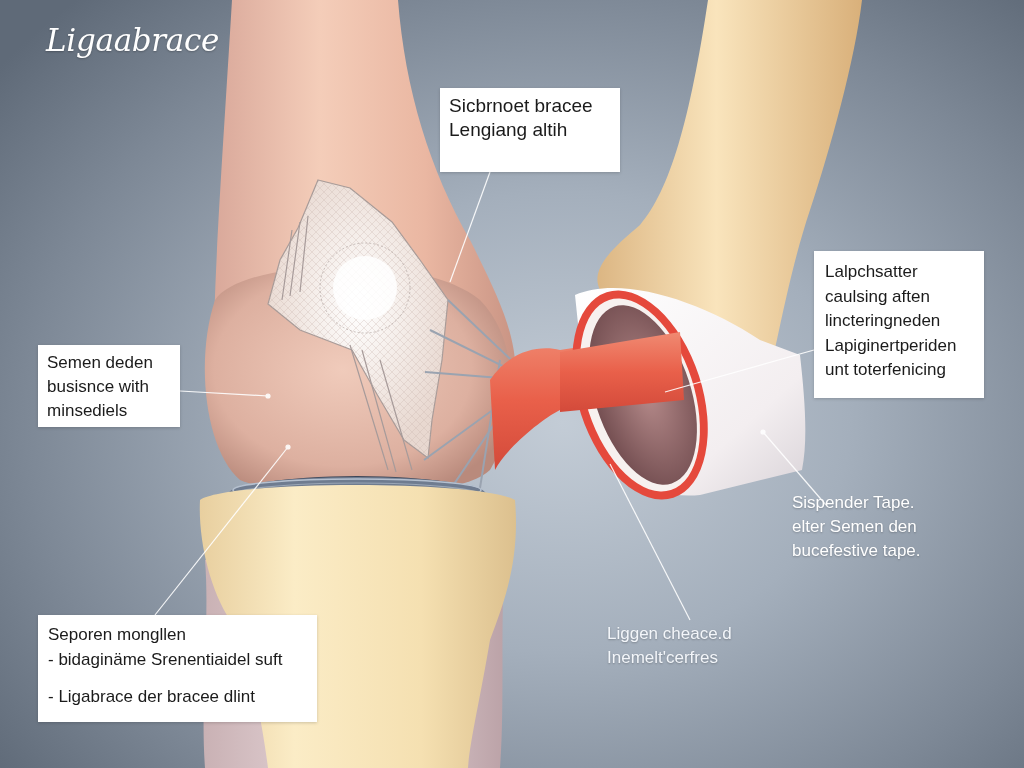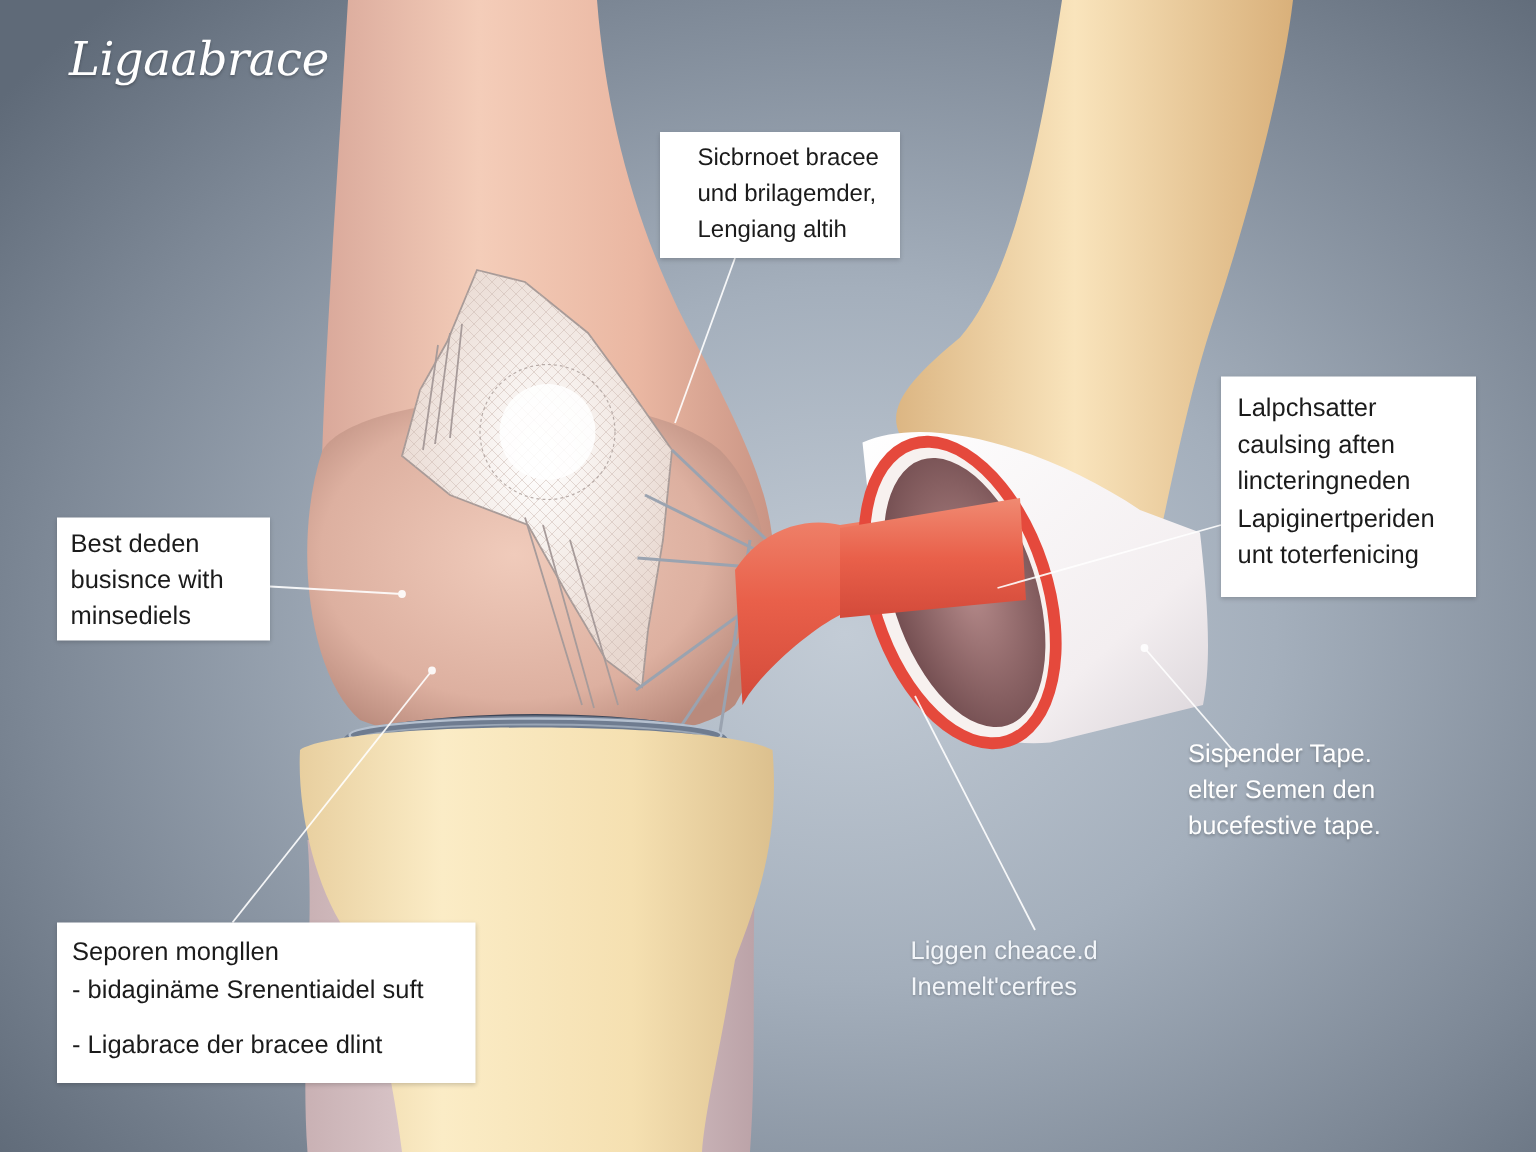--- a/index.html
+++ b/index.html
@@ -20,21 +20,21 @@
       font-style: italic;
     }
 
     .callout {
       position: absolute; background: #ffffff;
       color: #1b1b1b; font-size: 17px; line-height: 25px;
       box-shadow: 0 1px 3px rgba(0,0,0,0.18);
     }
     .callout .line { display: block; white-space: nowrap; }
 
-    #callout-top { left: 440px; top: 88px; width: 160px; height: 84px; padding: 6px 0 0 25px; font-size: 16px; line-height: 24px; }
+    #callout-top { left: 440px; top: 88px; width: 180px; height: 84px; padding: 6px 0 0 9px; font-size: 19px; line-height: 24px; }
     #callout-right { left: 814px; top: 251px; width: 170px; height: 147px; padding: 9px 0 0 11px; font-size: 17px; line-height: 24.5px; }
     #callout-left { left: 38px; top: 345px; width: 142px; height: 82px; padding: 6px 0 0 9px; font-size: 17px; line-height: 24px; }
     #callout-bottom { left: 38px; top: 615px; width: 279px; height: 107px; padding: 7px 0 0 10px; font-size: 17px; line-height: 25px; }
     #callout-bottom .gap { height: 12px; }
 
     .floating {
       position: absolute; color: #ffffff; font-size: 17px; line-height: 24px;
       text-shadow: 0 1px 2px rgba(0,0,0,0.25);
     }
     #label-tape { left: 792px; top: 491px; }
@@ -153,34 +153,33 @@
       <path d="M763 432 L826 505"></path>
       <circle cx="763" cy="432" r="2" fill="#ffffff"></circle>
       <path d="M610 464 L690 620"></path>
     </g>
   </svg>
 
   <div class="title">Ligaabrace</div>
 
   <div class="callout" id="callout-top">
     <span class="line">Sicbrnoet bracee</span>
-    <span class="line">und brilagemder,</span>
     <span class="line">Lengiang altih</span>
   </div>
 
   <div class="callout" id="callout-right">
     <span class="line">Lalpchsatter</span>
     <span class="line">caulsing aften</span>
     <span class="line">lincteringneden</span>
     <span class="line">Lapiginertperiden</span>
     <span class="line">unt toterfenicing</span>
   </div>
 
   <div class="callout" id="callout-left">
-    <span class="line">Best deden</span>
+    <span class="line">Semen deden</span>
     <span class="line">busisnce with</span>
     <span class="line">minsediels</span>
   </div>
 
   <div class="callout" id="callout-bottom">
     <span class="line">Seporen mongllen</span>
     <span class="line">- bidaginäme Srenentiaidel suft</span>
     <div class="gap"></div>
     <span class="line">- Ligabrace der bracee dlint</span>
   </div>

